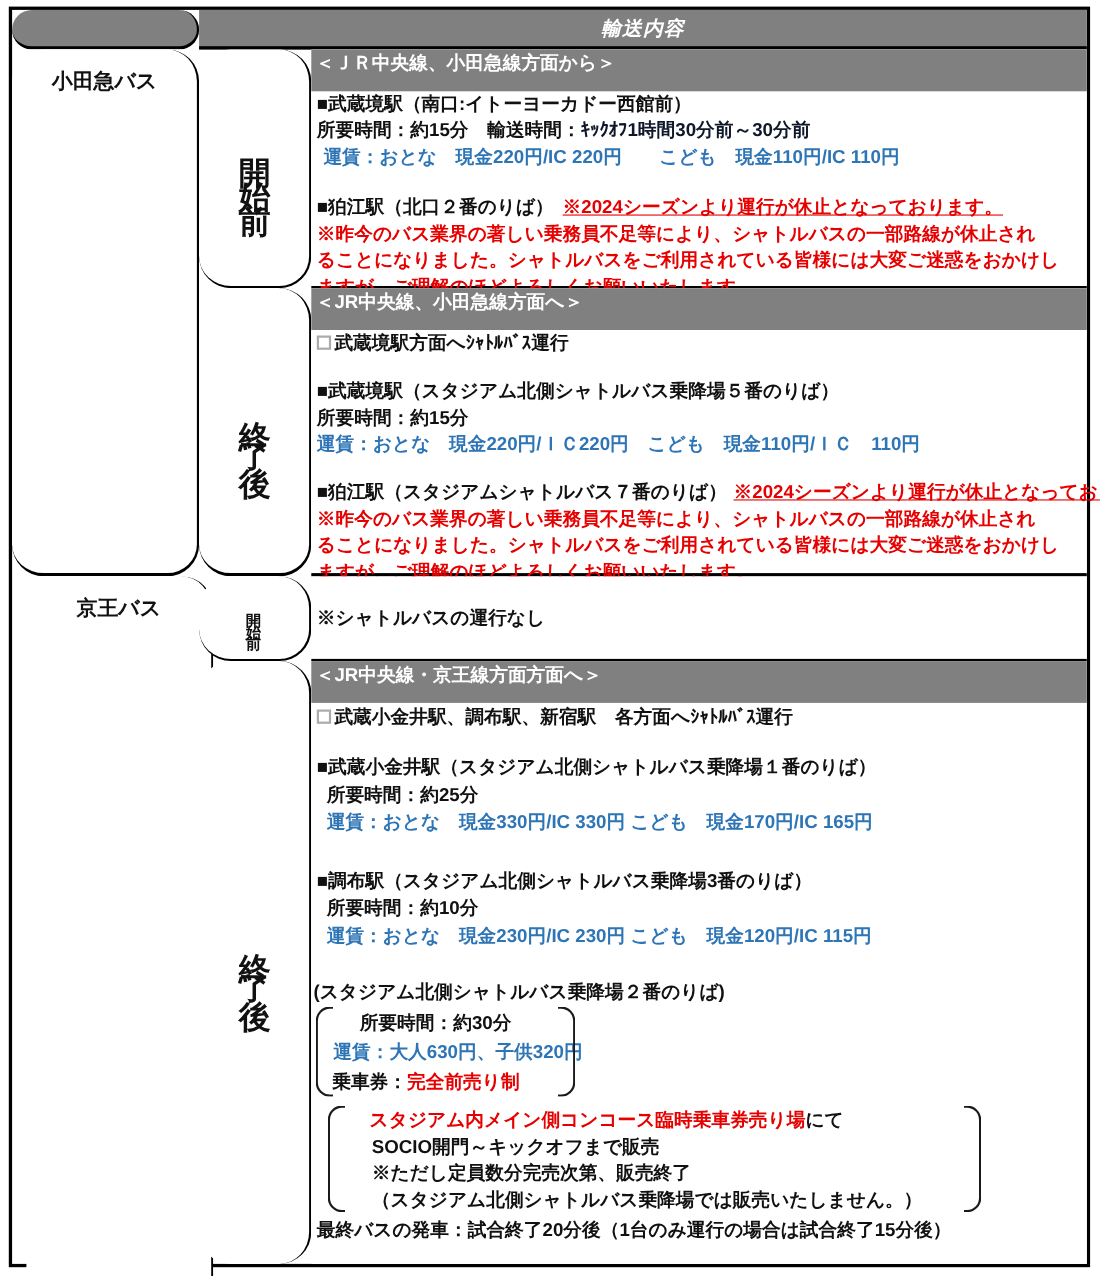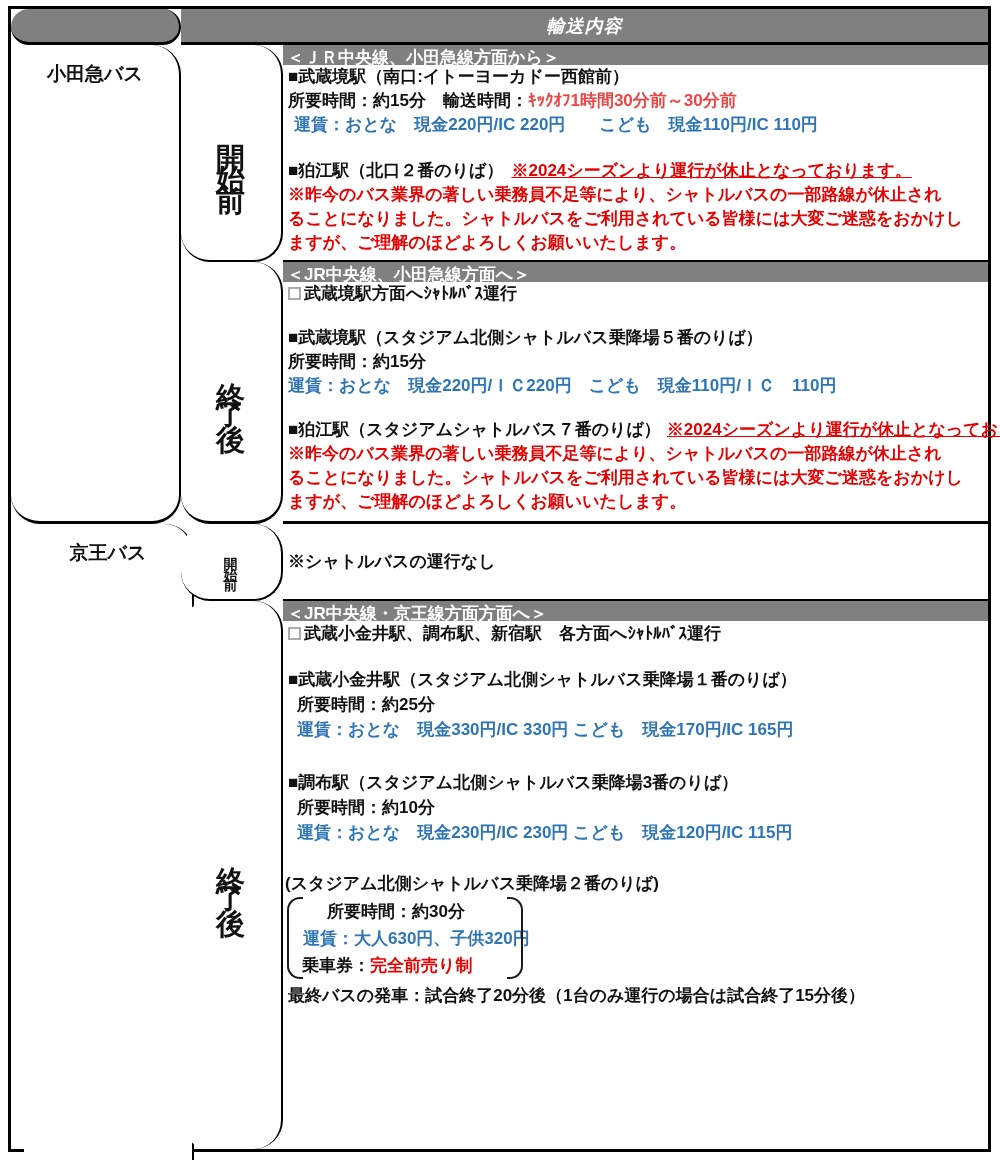--- a/index.html
+++ b/index.html
@@ -13,26 +13,26 @@
   .b-b3 { border-bottom:3px solid #000; }
   .grayhead { background:#808080; color:#fff; }
   .hdr-title { display:flex; align-items:center; justify-content:center;
                font-size:18px; letter-spacing:1px; }
   .busname { text-align:center; padding-top:16px; font-size:19px; }
   .vphase { display:flex; align-items:center; justify-content:center; }
   .vtext { writing-mode:vertical-rl; text-orientation:upright; font-size:29px;
            letter-spacing:0.72em; font-weight:600; }
   .vtext-sm { writing-mode:vertical-rl; text-orientation:upright; font-size:14px;
               letter-spacing:0.75em; font-weight:600; }
-  .secbar { height:20px; line-height:25px; background:#808080; color:#fff;
+  .secbar { height:38px; line-height:25px; background:#808080; color:#fff;
             font-size:17px; padding-left:4px; white-space:pre; }
   .line { font-size:17px; line-height:24px; padding-left:5px; white-space:pre; }
   .lh25 .line { line-height:25px; }
   .t-blue { color:#2E75B6; }
-  .t-navy { color:#ef4444;text-align:right; }
+  .t-navy { color:#0f172a;text-align:right; }
   .t-red  { color:#E60000; }
   .u { text-decoration:underline; }
   .sp { display:block; }
   .indent1 { padding-left:14px; }
   .chk { display:inline-block; width:13px; height:13px; border:2px solid #ababab;
          box-sizing:border-box; margin-right:3px; vertical-align:-1px; background:#fff; }
   .boxwrap { position:relative; }
   .brk { position:absolute; width:16px; box-sizing:border-box; }
   .brk-l { border:2px solid #1a1a1a; border-right:none; border-radius:13px 0 0 13px; }
   .brk-r { border:2px solid #1a1a1a; border-left:none; border-radius:0 13px 13px 0; }
@@ -117,17 +117,25 @@
     <div class="line" style="padding-left:2px;">(スタジアム北側シャトルバス乗降場２番のりば)</div>
 
     <div class="boxwrap" style="margin-left:4px;width:236px;height:82px;margin-top:1px;">
       <div class="brk brk-l" style="left:0;top:0;height:82px;"></div>
       <div class="brk brk-r" style="right:0;top:0;height:82px;"></div>
       <div class="line" style="line-height:27px;padding-left:40px;padding-top:1px;">所要時間：約30分</div>
       <div class="line t-blue" style="line-height:27px;padding-left:16px;">運賃：大人630円、子供320円</div>
       <div class="line" style="line-height:27px;padding-left:15px;"><span>乗車券：</span><span class="t-red">完全前売り制</span></div>
     </div>
 
+    <div class="boxwrap" style="margin-left:15px;width:594px;height:97px;margin-top:8px;">
+      <div class="brk brk-l" style="left:0;top:0;height:97px;"></div>
+      <div class="brk brk-r" style="right:0;top:0;height:97px;"></div>
+      <div class="line" style="line-height:24px;padding-left:38px;padding-top:2px;"><span class="t-red">スタジアム内メイン側コンコース臨時乗車券売り場</span><span>にて</span></div>
+      <div class="line" style="line-height:24px;padding-left:40px;">SOCIO開門～キックオフまで販売</div>
+      <div class="line" style="line-height:24px;padding-left:40px;">※ただし定員数分完売次第、販売終了</div>
+      <div class="line" style="line-height:24px;padding-left:40px;">（スタジアム北側シャトルバス乗降場では販売いたしません。）</div>
+    </div>
 
     <div class="line" style="margin-top:4px;">最終バスの発車：試合終了20分後（1台のみ運行の場合は試合終了15分後）</div>
   </div>
 
 </div>
 
 </body></html>

